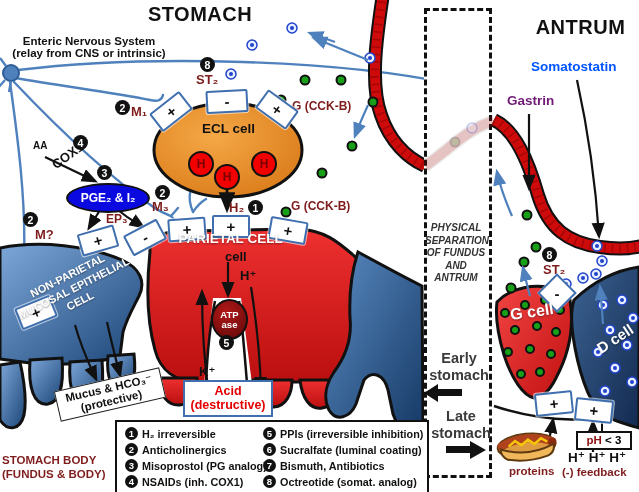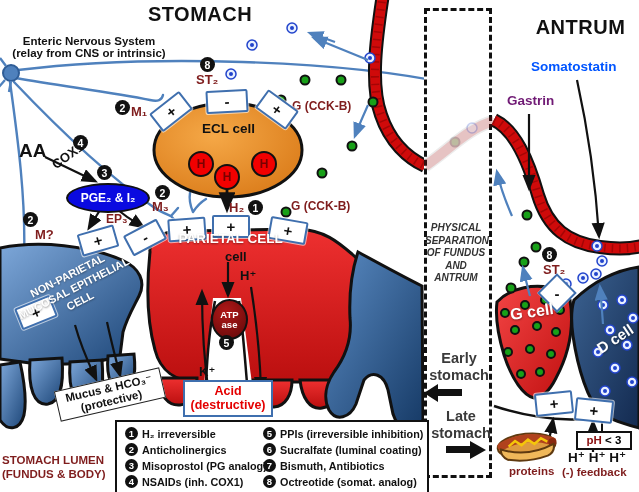--- a/index.html
+++ b/index.html
@@ -263,21 +263,21 @@
 <div class="lbl title" style="left:528px;top:5px;width:105px;margin-top:11px;">ANTRUM</div>
 
 <div class="lbl" style="left:0px;top:35px;width:178px;font-size:11.5px;text-align:center;">
   <div>Enteric Nervous System</div>
   <div>(relay from CNS or intrinsic)</div>
 </div>
 
 <div class="lbl" style="left:531px;top:59px;font-size:13.5px;color:#0055ff;">Somatostatin</div>
 <div class="lbl" style="left:507px;top:93px;font-size:13.5px;color:#701a75;">Gastrin</div>
 
-<div class="lbl" style="left:19px;top:140px;font-size:19px;">AA</div>
+<div class="lbl" style="left:33px;top:140px;font-size:10px;">AA</div>
 <div class="lbl" style="left:50px;top:148px;font-size:13px;transform:rotate(-36deg);">COX1</div>
 <div class="pge">PGE₂ &amp; I₂</div>
 <div class="lbl maroon" style="left:106px;top:212px;font-size:12px;">EP₃</div>
 <div class="lbl maroon" style="left:131px;top:104px;font-size:13px;">M₁</div>
 <div class="lbl maroon" style="left:152px;top:199px;font-size:13px;">M₃</div>
 <div class="lbl maroon" style="left:35px;top:227px;font-size:13px;">M?</div>
 <div class="lbl maroon" style="left:196px;top:72px;font-size:13px;">ST₂</div>
 <div class="lbl maroon" style="left:292px;top:99px;font-size:12px;">G (CCK-B)</div>
 <div class="lbl maroon" style="left:291px;top:199px;font-size:12px;">G (CCK-B)</div>
 <div class="lbl maroon" style="left:229px;top:200px;font-size:13px;">H₂</div>
@@ -344,21 +344,21 @@
   <span style="color:#8b1010;">pH</span>
   <span>&lt; 3</span>
 </div>
 
 <div class="sep-text">PHYSICAL SEPARATION OF FUNDUS AND ANTRUM</div>
 
 <div class="lbl" style="left:427px;top:350px;width:64px;font-size:14.5px;color:#3a3a3a;text-align:center;white-space:normal;line-height:1.2;">Early stomach</div>
 <div class="lbl" style="left:429px;top:408px;width:64px;font-size:14.5px;color:#3a3a3a;text-align:center;white-space:normal;line-height:1.2;">Late stomach</div>
 
 <div class="lbl maroon" style="left:2px;top:454px;font-size:11.5px;line-height:1.2;">
-  <div>STOMACH LUMEN</div>
+  <div>STOMACH BODY</div>
   <div>(FUNDUS &amp; BODY)</div>
 </div>
 
 <div class="lbl maroon" style="left:497px;top:465px;font-size:11.5px;padding-left:12px;">proteins</div>
 <div class="lbl" style="left:568px;top:449px;font-size:13.5px;">H⁺ H⁺ H⁺</div>
 <div class="lbl maroon" style="left:562px;top:466px;font-size:11.5px;">(-) feedback</div>
 
 <div id="legend">
   <div class="lg-item" style="left:8px;top:5px;">
     <span class="nbadge">1</span>

